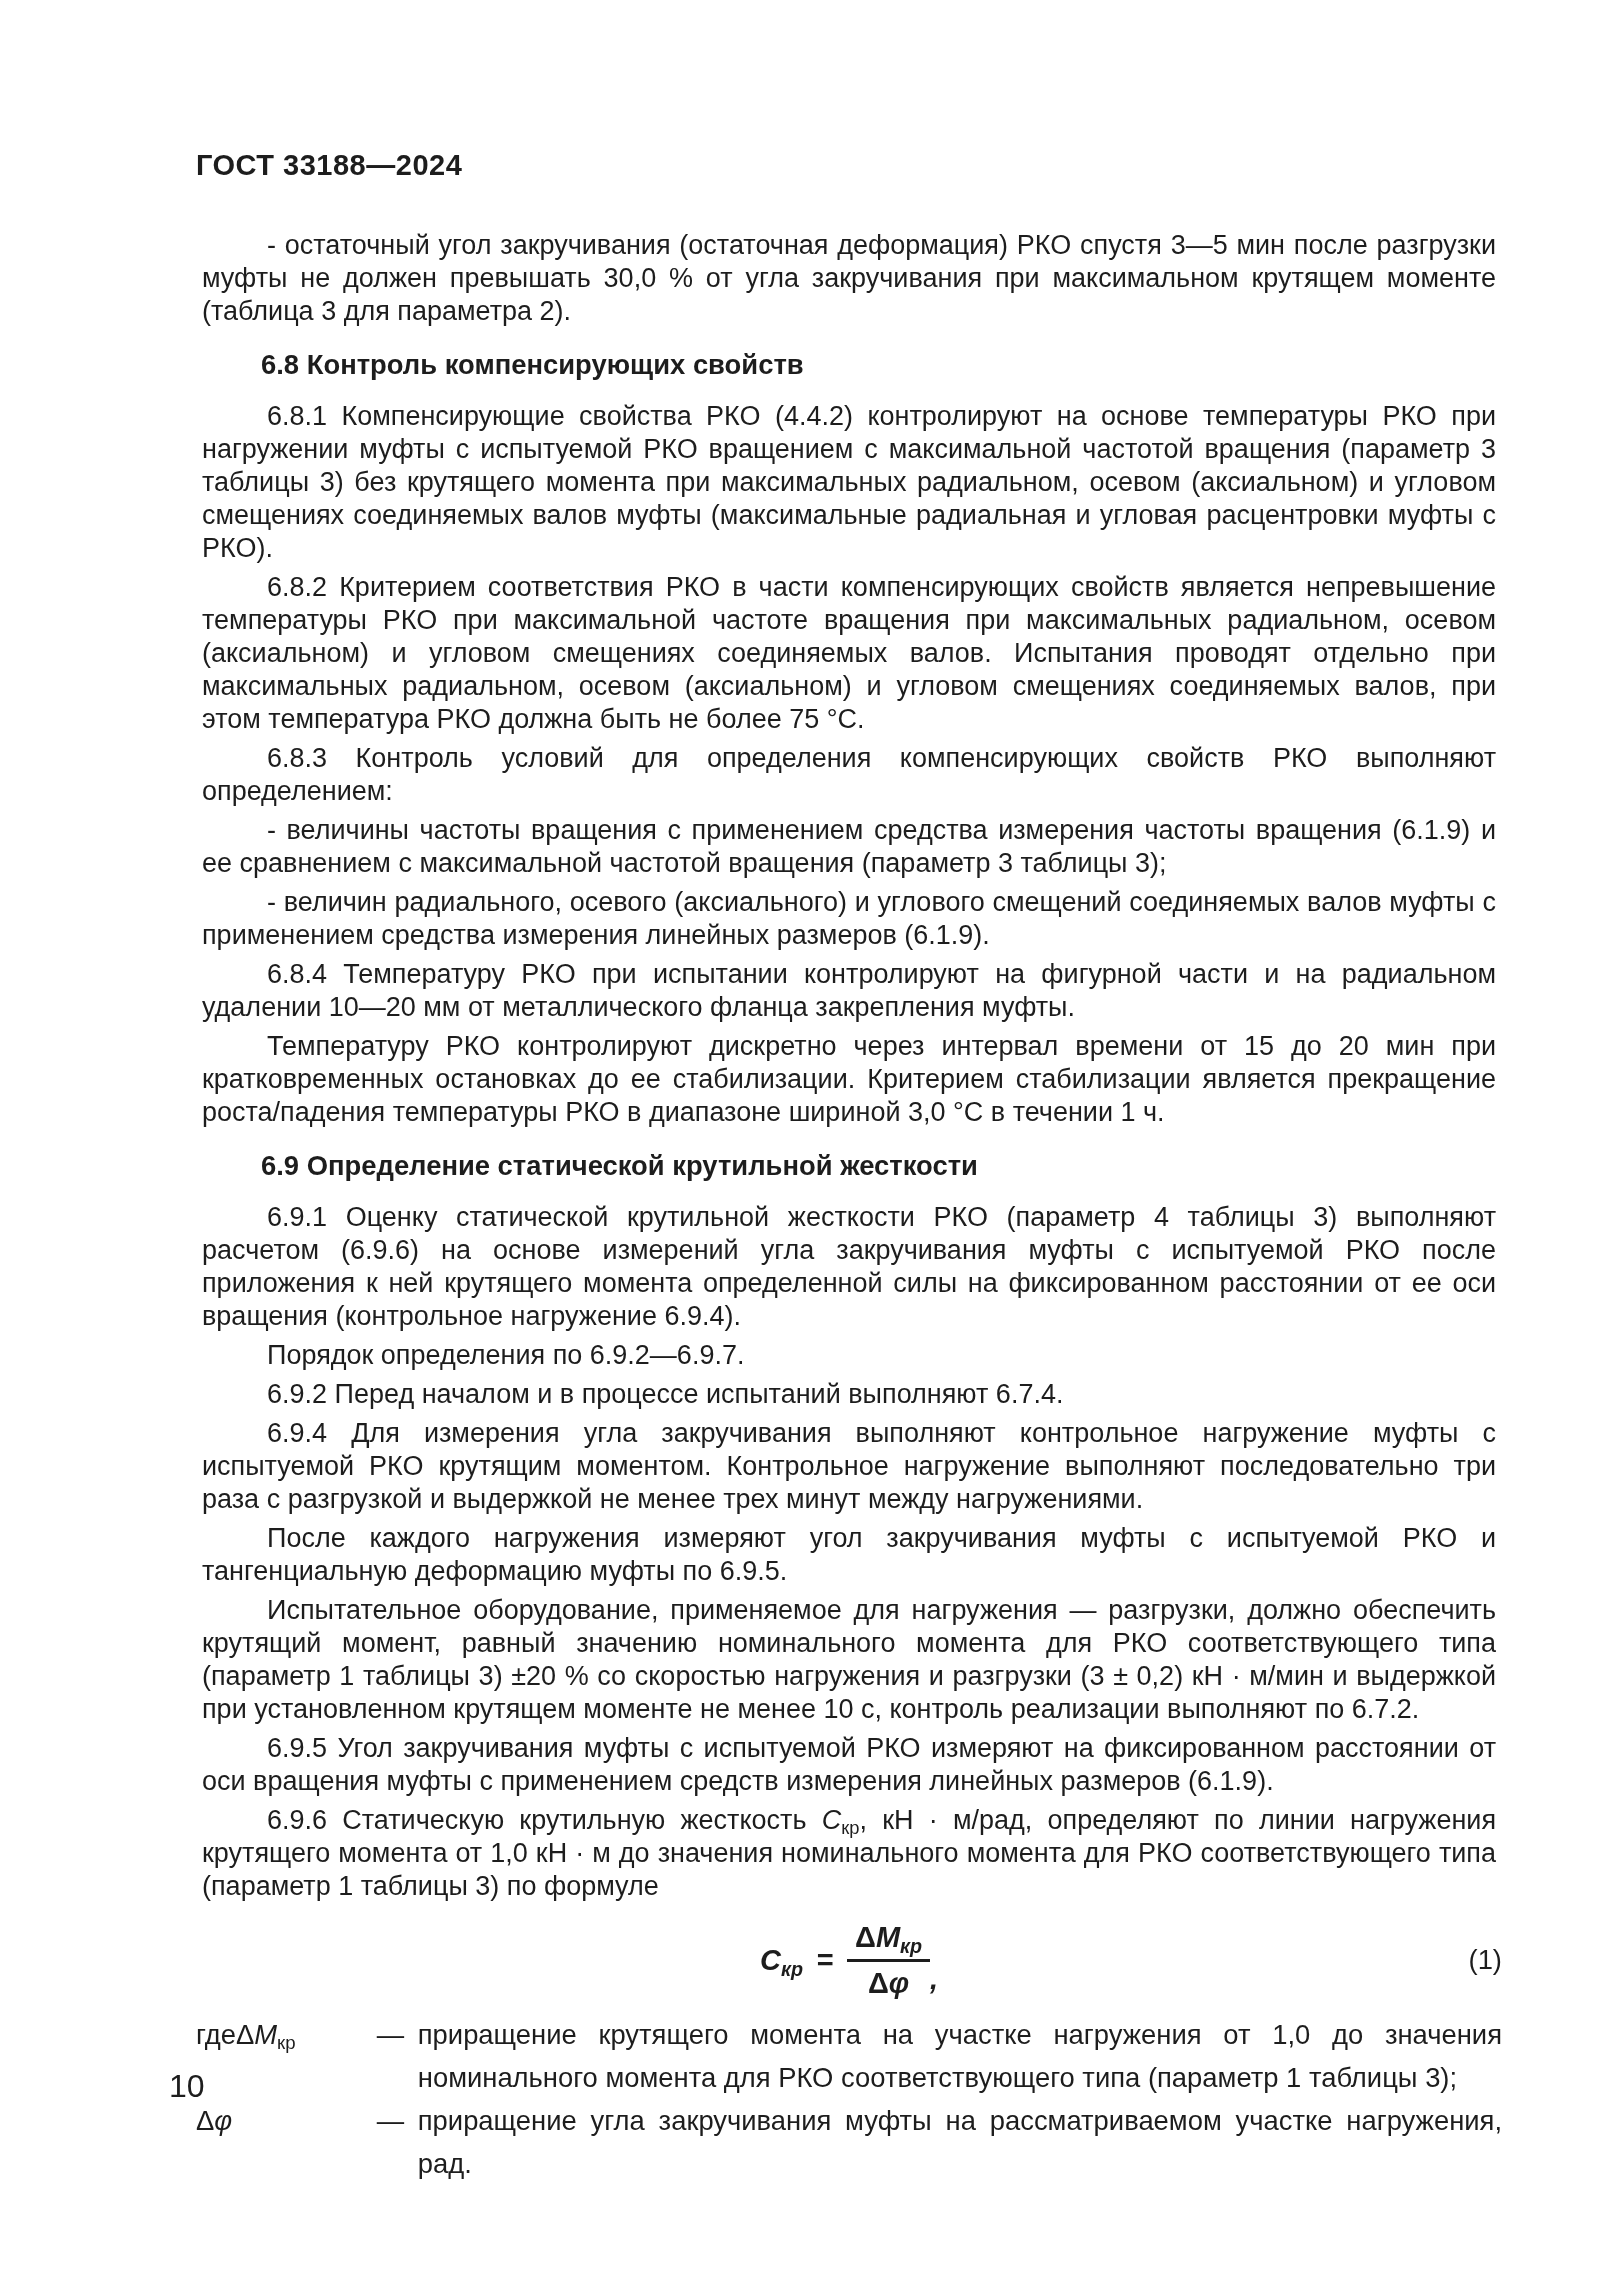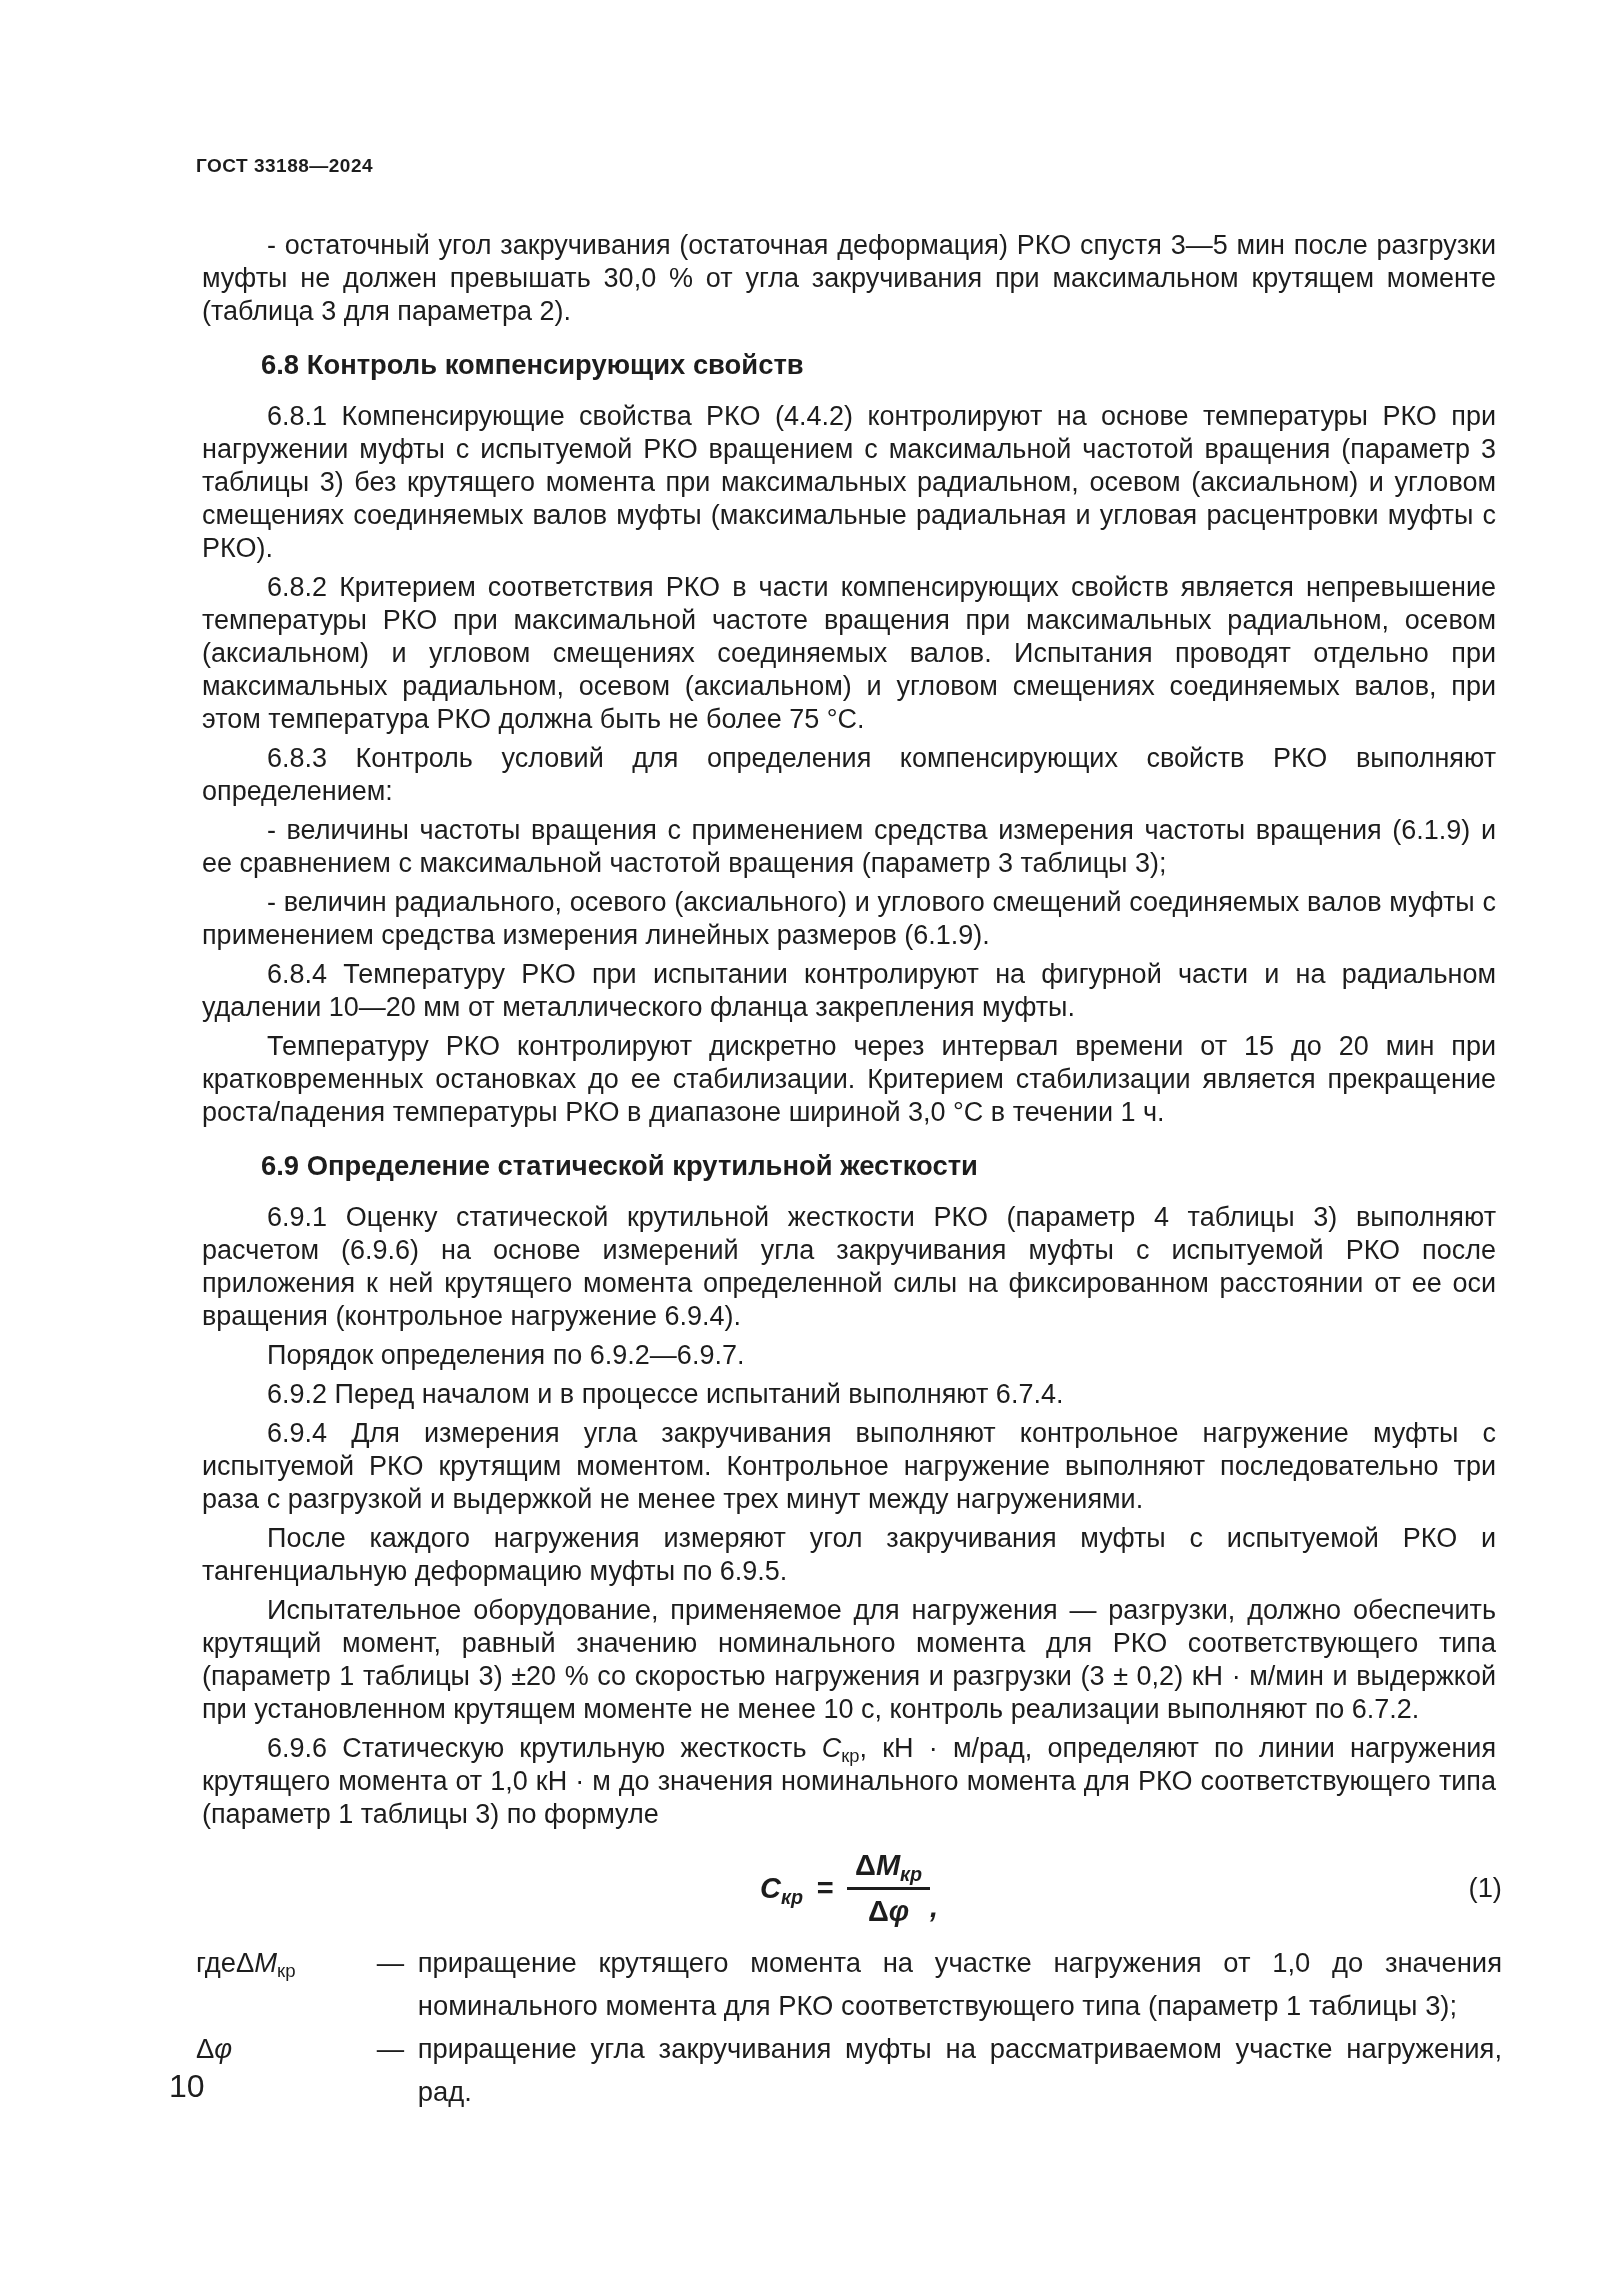--- a/index.html
+++ b/index.html
@@ -16,21 +16,21 @@
     font-family: "Liberation Sans", "DejaVu Sans", sans-serif;
     overflow: hidden;
   }
   .content {
     position: absolute;
     left: 196px;
     top: 149px;
     width: 1306px;
   }
   .doc-header {
-    font-size: 19px;
+    font-size: 29px;
     font-weight: bold;
     line-height: 33px;
     letter-spacing: 0.5px;
     margin: 0 0 47px 0;
   }
   p.body-par {
     margin: 6px;
     font-size: 27px;
     line-height: 33px;
     text-align: justify;
@@ -151,20 +151,21 @@
     <p class="body-par">Температуру РКО контролируют дискретно через интервал времени от 15 до 20 мин при кратковременных остановках до ее стабилизации. Критерием стабилизации является прекращение роста/падения температуры РКО в диапазоне шириной 3,0 °С в течении 1 ч.</p>
 
     <h2 class="section-heading">6.9 Определение статической крутильной жесткости</h2>
 
     <p class="body-par">6.9.1 Оценку статической крутильной жесткости РКО (параметр 4 таблицы 3) выполняют расчетом (6.9.6) на основе измерений угла закручивания муфты с испытуемой РКО после приложения к ней крутящего момента определенной силы на фиксированном расстоянии от ее оси вращения (контрольное нагружение 6.9.4).</p>
     <p class="body-par">Порядок определения по 6.9.2—6.9.7.</p>
     <p class="body-par">6.9.2 Перед началом и в процессе испытаний выполняют 6.7.4.</p>
     <p class="body-par">6.9.4 Для измерения угла закручивания выполняют контрольное нагружение муфты с испытуемой РКО крутящим моментом. Контрольное нагружение выполняют последовательно три раза с разгрузкой и выдержкой не менее трех минут между нагружениями.</p>
     <p class="body-par">После каждого нагружения измеряют угол закручивания муфты с испытуемой РКО и тангенциальную деформацию муфты по 6.9.5.</p>
     <p class="body-par">Испытательное оборудование, применяемое для нагружения — разгрузки, должно обеспечить крутящий момент, равный значению номинального момента для РКО соответствующего типа (параметр 1 таблицы 3) ±20 % со скоростью нагружения и разгрузки (3 ± 0,2) кН · м/мин и выдержкой при установленном крутящем моменте не менее 10 с, контроль реализации выполняют по 6.7.2.</p>
+    <p class="body-par">6.9.5 Угол закручивания муфты с испытуемой РКО измеряют на фиксированном расстоянии от оси вращения муфты с применением средств измерения линейных размеров (6.1.9).</p>
 
     <p class="body-par"><span>6.9.6 Статическую крутильную жесткость </span><span class="sym-it">С</span><sub class="idx">кр</sub><span>, кН · м/рад, определяют по линии нагружения крутящего момента от 1,0 кН · м до значения номинального момента для РКО соответствующего типа (параметр 1 таблицы 3) по формуле</span></p>
 
     <div class="formula-row">
       <span class="formula-group">
         <span><span>С</span><sub class="idx">кр</sub></span>
         <span class="formula-eq">=</span>
         <span class="frac">
           <span class="frac-num"><span class="formula-eq" style="margin:0;">Δ</span><span>М</span><sub class="idx">кр</sub></span>
           <span class="frac-den"><span class="formula-eq" style="margin:0;">Δ</span><span>φ</span></span>

